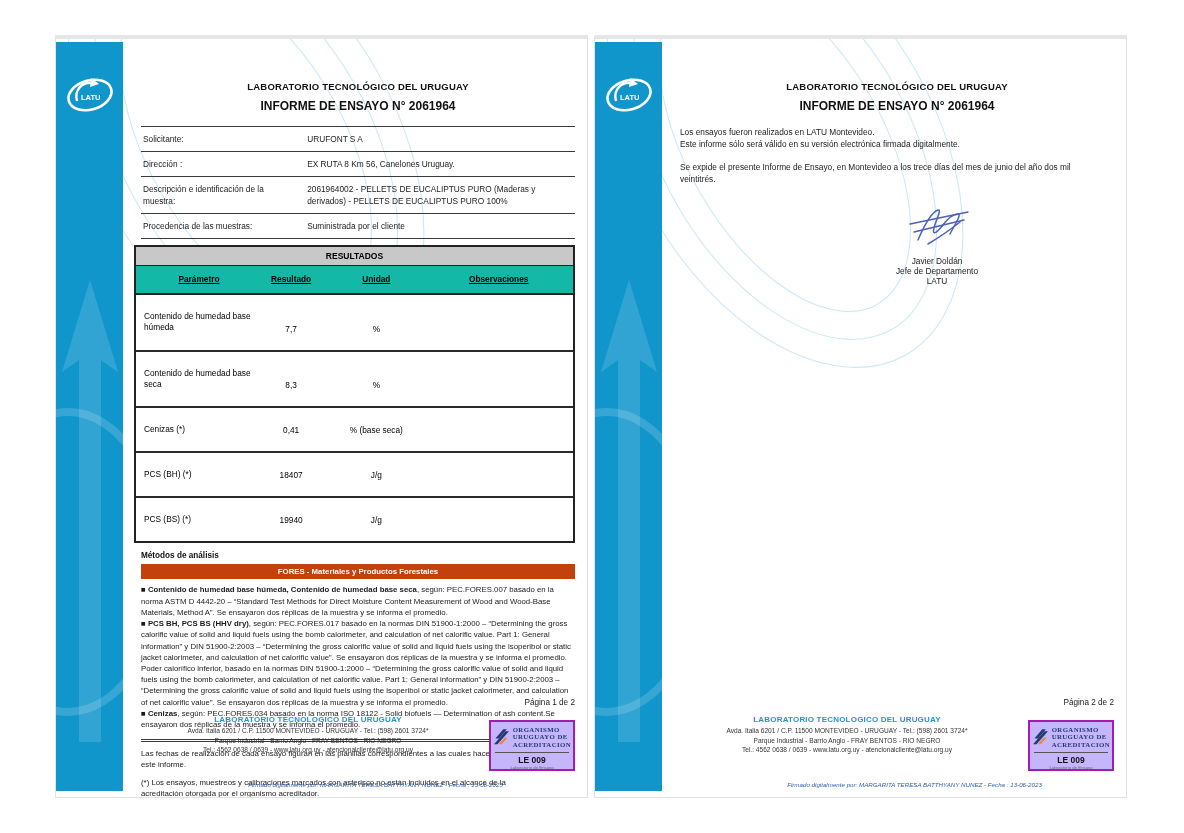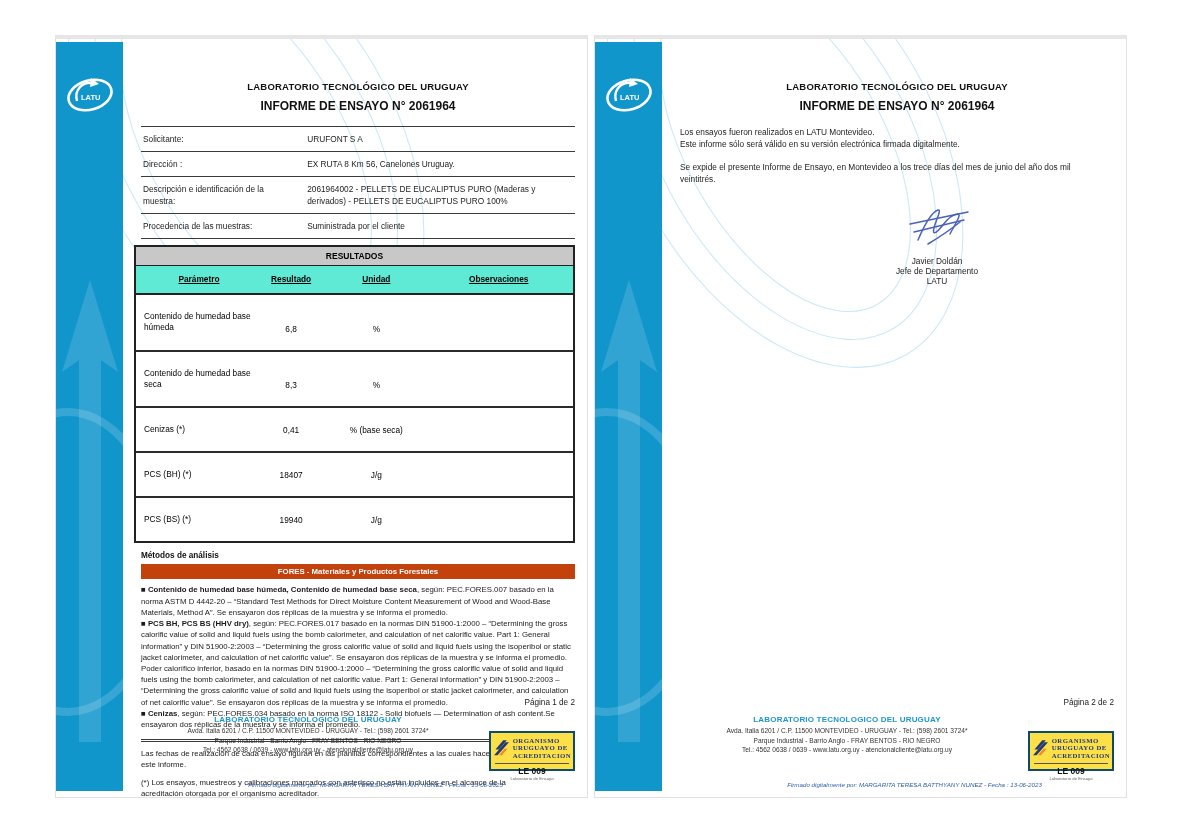--- a/index.html
+++ b/index.html
@@ -33,21 +33,21 @@
 
   
   .info-table { margin-top:13px; border-top:1px solid #3a3a3a; }
   .info-row { display:flex; border-bottom:1px solid #3a3a3a; padding:7px 0 6px 2px; }
   .info-label { width:38%; font-size:8.3px; color:#222; line-height:1.35; padding-right:10px; }
   .info-value { width:62%; font-size:8.3px; color:#222; line-height:1.35; }
 
   
   .results { margin-top:6px; margin-left:-7px; border:2px solid #222; }
   .res-title { background:#c8c8c8; border-bottom:1px solid #222; text-align:center; font-size:8.5px; font-weight:bold; padding:4px 0; }
-  .res-head { display:flex; background:#5eead4; border-bottom:2px solid #222; padding:8px 0; }
+  .res-head { display:flex; background:#14b8a6; border-bottom:2px solid #222; padding:8px 0; }
   .res-head span { font-size:8.3px; font-weight:bold; text-decoration:underline; text-align:center; }
   .res-row { display:flex; border-bottom:2px solid #2b2b2b; padding:16px 0; min-height:24px; align-items:flex-end; background:#fff; }
   .res-row:last-child { border-bottom:none; }
   .c-par { width:27%; padding-left:8px; text-align:left; font-size:8.3px; line-height:1.35; }
   .c-res { width:17%; text-align:center; font-size:8.3px; }
   .c-uni { width:22%; text-align:center; font-size:8.3px; }
   .c-obs { width:34%; text-align:center; font-size:8.3px; }
 
   
   .methods-heading { margin-top:8px; font-size:8.2px; font-weight:bold; color:#111; }
@@ -56,22 +56,22 @@
   .mitem { font-size:7.8px; line-height:1.44; color:#1a1a1a; text-align:left; }
   .mitem b { font-weight:bold; }
 
   .sep { margin-top:9px; height:3px; border-top:1px solid #3a3a3a; border-bottom:1px solid #3a3a3a; }
   .note { font-size:7.8px; line-height:1.4; color:#1a1a1a; margin-top:7px; }
   .note.tight { margin-top:0; }
 
   
   .page-num { position:absolute; right:12px; bottom:90px; font-size:8.2px; color:#222; }
   .badge {
-    position:absolute; right:12px; bottom:26px; width:86px; height:40px;
-    background:#fde047; border:2px solid #0c4a6e; font-family:"Liberation Serif", serif;
+    position:absolute; right:12px; bottom:26px; width:86px; height:51px;
+    background:#c4b5fd; border:2px solid #a21caf; font-family:"Liberation Serif", serif;
   }
   .badge-top { display:flex; align-items:center; padding:3px 2px 2px 3px; }
   .badge-text { color:#233A74; font-size:6.8px; font-weight:bold; line-height:1.12; letter-spacing:.4px; margin-left:3px; }
   .badge-rule { border-top:1px solid #555; margin:1px 4px 0 4px; }
   .badge-code { text-align:center; font-size:8.5px; font-weight:bold; color:#111; font-family:"Liberation Sans",sans-serif; margin-top:2px; }
   .badge-sub { text-align:center; font-size:4.3px; color:#666; font-family:"Liberation Sans",sans-serif; }
 
   .footer-center { position:absolute; left:85px; right:112px; bottom:42px; text-align:center; }
   .footer-org { color:#1E96D0; font-size:8px; font-weight:bold; letter-spacing:.2px; }
   .footer-addr { font-size:6.6px; color:#333; line-height:1.45; margin-top:2px; }
@@ -144,21 +144,21 @@
       <div class="results">
         <div class="res-title">RESULTADOS</div>
         <div class="res-head">
           <span class="c-par" style="text-align:center">Parámetro</span>
           <span class="c-res">Resultado</span>
           <span class="c-uni">Unidad</span>
           <span class="c-obs">Observaciones</span>
         </div>
         <div class="res-row">
           <span class="c-par">Contenido de humedad base húmeda</span>
-          <span class="c-res">6,8</span>
+          <span class="c-res">7,7</span>
           <span class="c-uni">%</span>
           <span class="c-obs"></span>
         </div>
         <div class="res-row">
           <span class="c-par">Contenido de humedad base seca</span>
           <span class="c-res">8,3</span>
           <span class="c-uni">%</span>
           <span class="c-obs"></span>
         </div>
         <div class="res-row">

